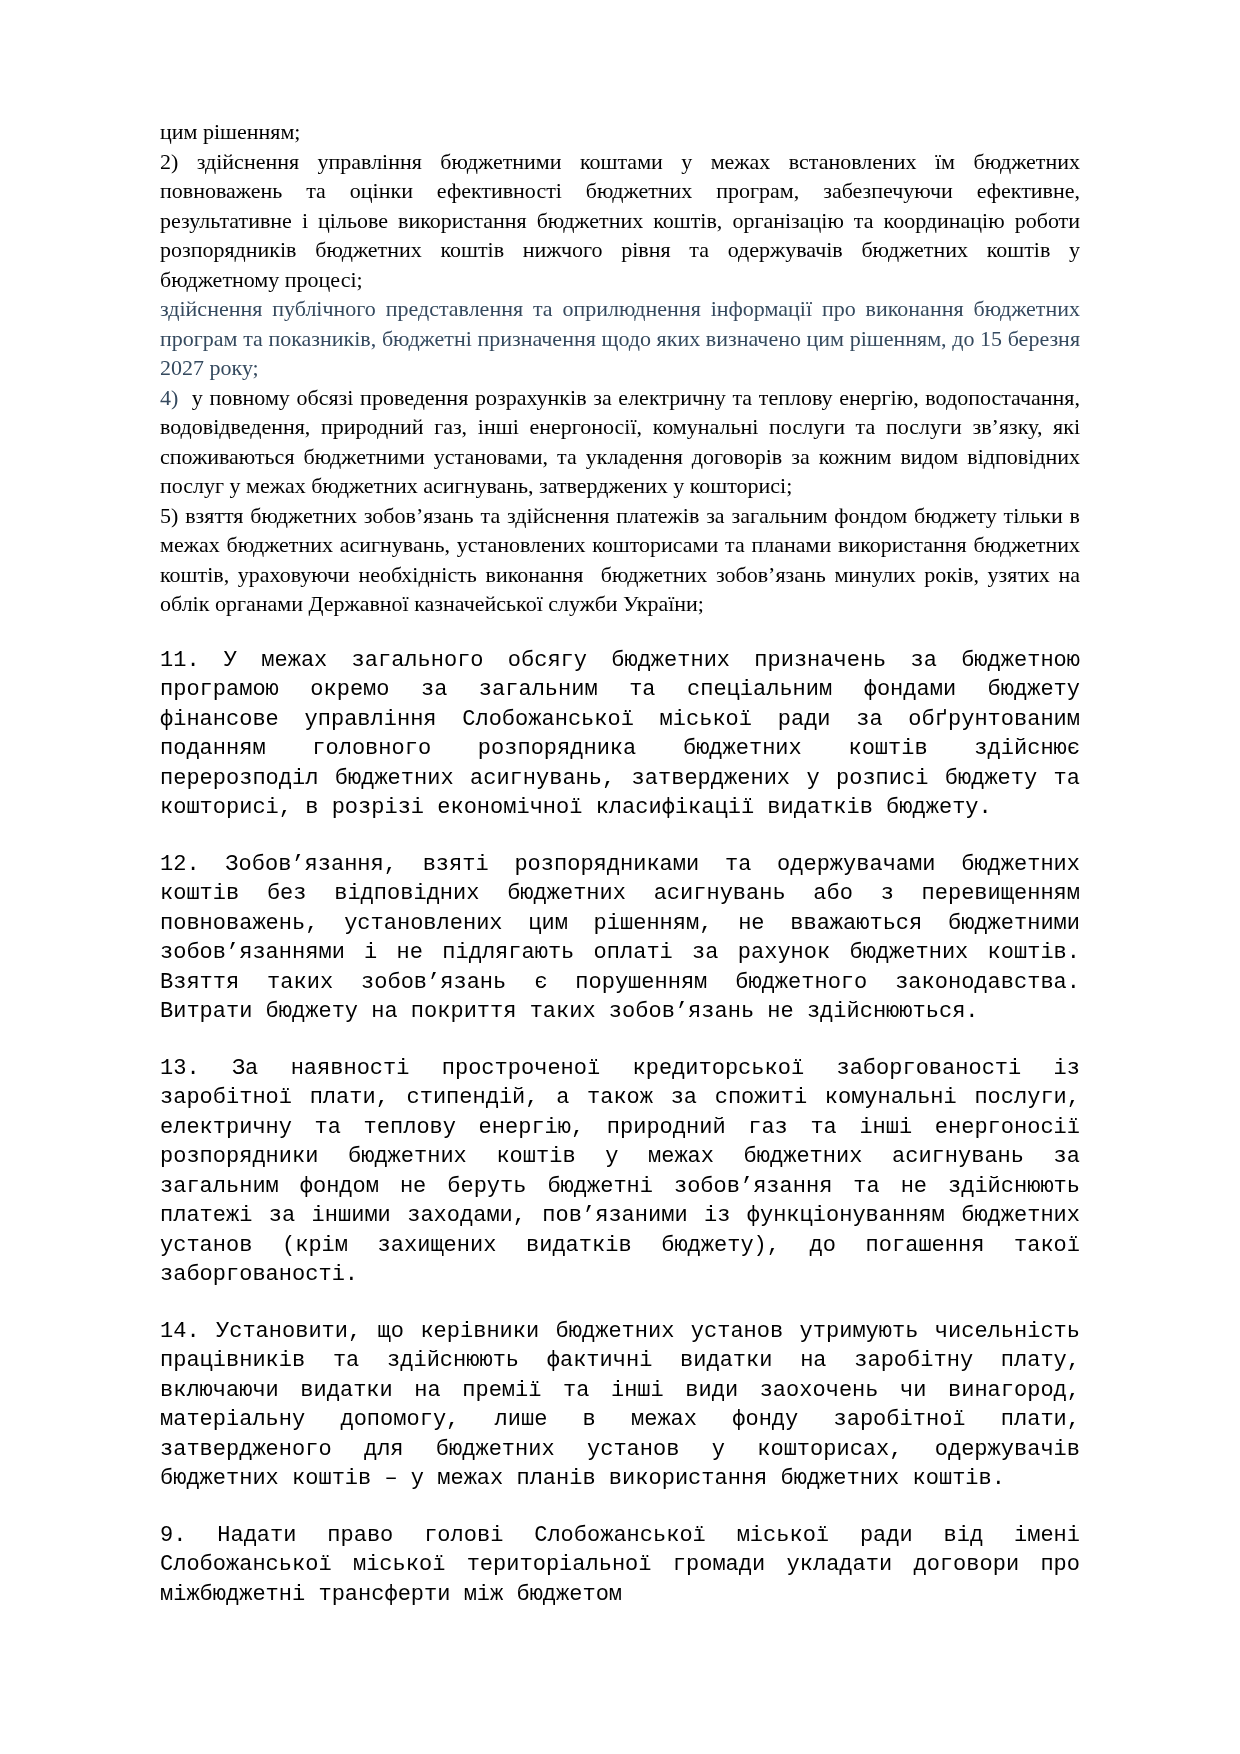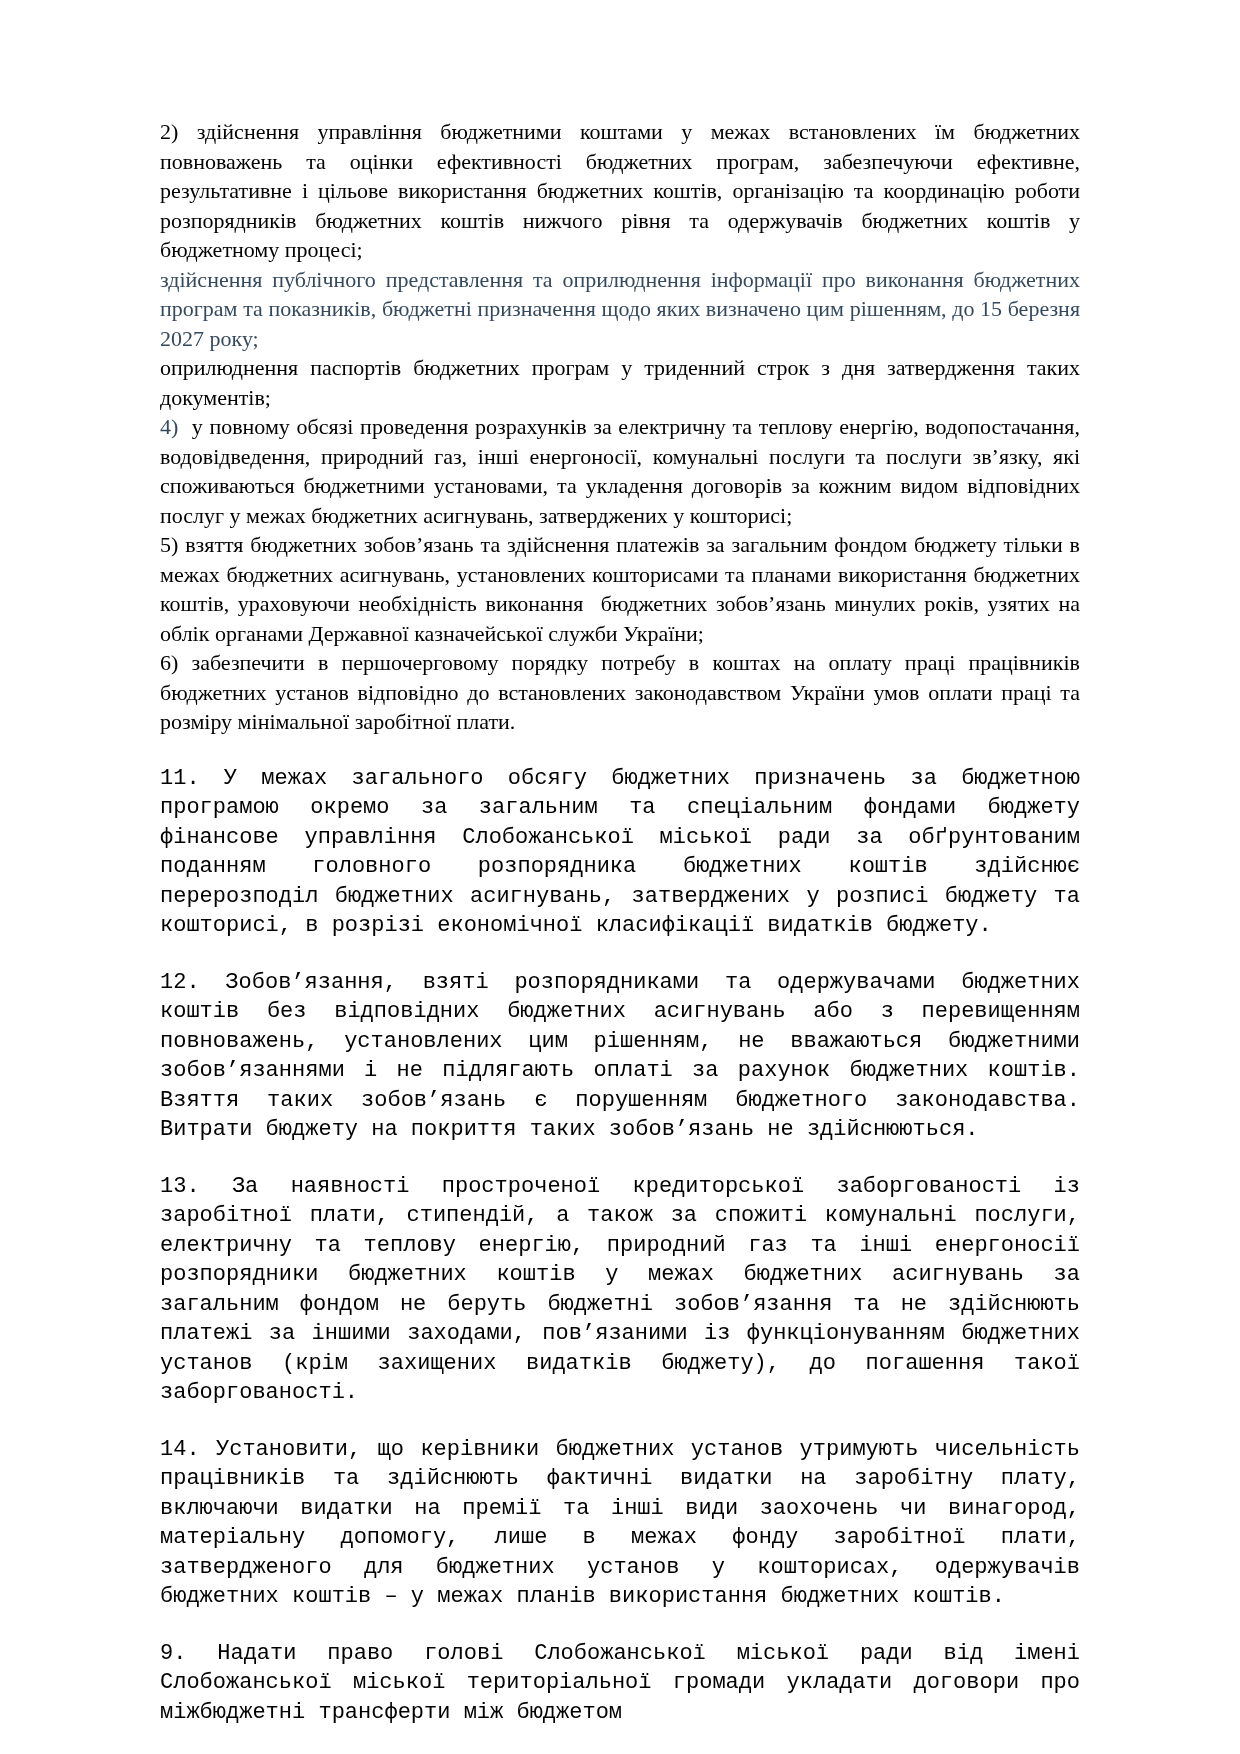--- a/index.html
+++ b/index.html
@@ -34,25 +34,24 @@
   }
   .accent {
     color: var(--accent, #34495E);
   }
 </style>
 </head>
 <body style="background: rgb(255, 255, 255);">
 
 <div class="page">
   <div class="doc" id="doc-body" style="color: rgb(0, 0, 0);">
+      <p><span>цим рішенням;</span></p>
       <p><span>2) здійснення управління бюджетними коштами у межах встановлених їм бюджетних повноважень та оцінки ефективності бюджетних програм, забезпечуючи ефективне, результативне і цільове використання бюджетних коштів, організацію та координацію роботи розпорядників бюджетних коштів нижчого рівня та одержувачів бюджетних коштів у бюджетному процесі;</span></p>
       <p><span class="accent">здійснення публічного представлення та оприлюднення інформації про виконання бюджетних програм та показників, бюджетні призначення щодо яких визначено цим рішенням, до 15 березня 2027 року;</span></p>
-      <p><span>оприлюднення паспортів бюджетних програм у триденний строк з дня затвердження таких документів;</span></p>
       <p><span class="accent">4)</span><span> &nbsp;у повному обсязі проведення розрахунків за електричну та теплову енергію, водопостачання, водовідведення, природний газ, інші енергоносії, комунальні послуги та послуги зв’язку, які споживаються бюджетними установами, та укладення договорів за кожним видом відповідних послуг у межах бюджетних асигнувань, затверджених у кошторисі;</span></p>
       <p><span>5) взяття бюджетних зобов’язань та здійснення платежів за загальним фондом бюджету тільки в межах бюджетних асигнувань, установлених кошторисами та планами використання бюджетних коштів, ураховуючи необхідність виконання &nbsp;бюджетних зобов’язань минулих років, узятих на облік органами Державної казначейської служби України;</span></p>
-      <p><span>6) забезпечити в першочерговому порядку потребу в коштах на оплату праці працівників бюджетних установ відповідно до встановлених законодавством України умов оплати праці та розміру мінімальної заробітної плати.</span></p>
       <p class="gap"><span>11. У межах загального обсягу бюджетних призначень за бюджетною програмою окремо за загальним та спеціальним фондами бюджету фінансове управління Слобожанської міської ради за обґрунтованим поданням головного розпорядника бюджетних коштів здійснює перерозподіл бюджетних асигнувань, затверджених у розписі бюджету та кошторисі, в розрізі економічної класифікації видатків бюджету.</span></p>
       <p class="gap"><span>12. Зобов’язання, взяті розпорядниками та одержувачами бюджетних коштів без відповідних бюджетних асигнувань або з перевищенням повноважень, установлених цим рішенням, не вважаються бюджетними зобов’язаннями і не підлягають оплаті за рахунок бюджетних коштів. Взяття таких зобов’язань є порушенням бюджетного законодавства. Витрати бюджету на покриття таких зобов’язань не здійснюються.</span></p>
       <p class="gap"><span>13. За наявності простроченої кредиторської заборгованості із заробітної плати, стипендій, а також за спожиті комунальні послуги, електричну та теплову енергію, природний газ та інші енергоносії розпорядники бюджетних коштів у межах бюджетних асигнувань за загальним фондом не беруть бюджетні зобов’язання та не здійснюють платежі за іншими заходами, пов’язаними із функціонуванням бюджетних установ (крім захищених видатків бюджету), до погашення такої заборгованості.</span></p>
       <p class="gap"><span>14. Установити, що керівники бюджетних установ утримують чисельність працівників та здійснюють фактичні видатки на заробітну плату, включаючи видатки на премії та інші види заохочень чи винагород, матеріальну допомогу, лише в межах фонду заробітної плати, затвердженого для бюджетних установ у кошторисах, одержувачів бюджетних коштів – у межах планів використання бюджетних коштів.</span></p>
       <p class="gap"><span>9. Надати право голові Слобожанської міської ради від імені Слобожанської міської територіальної громади укладати договори про міжбюджетні трансферти між бюджетом</span></p>
     </div>
 </div>
 
 </body></html>

